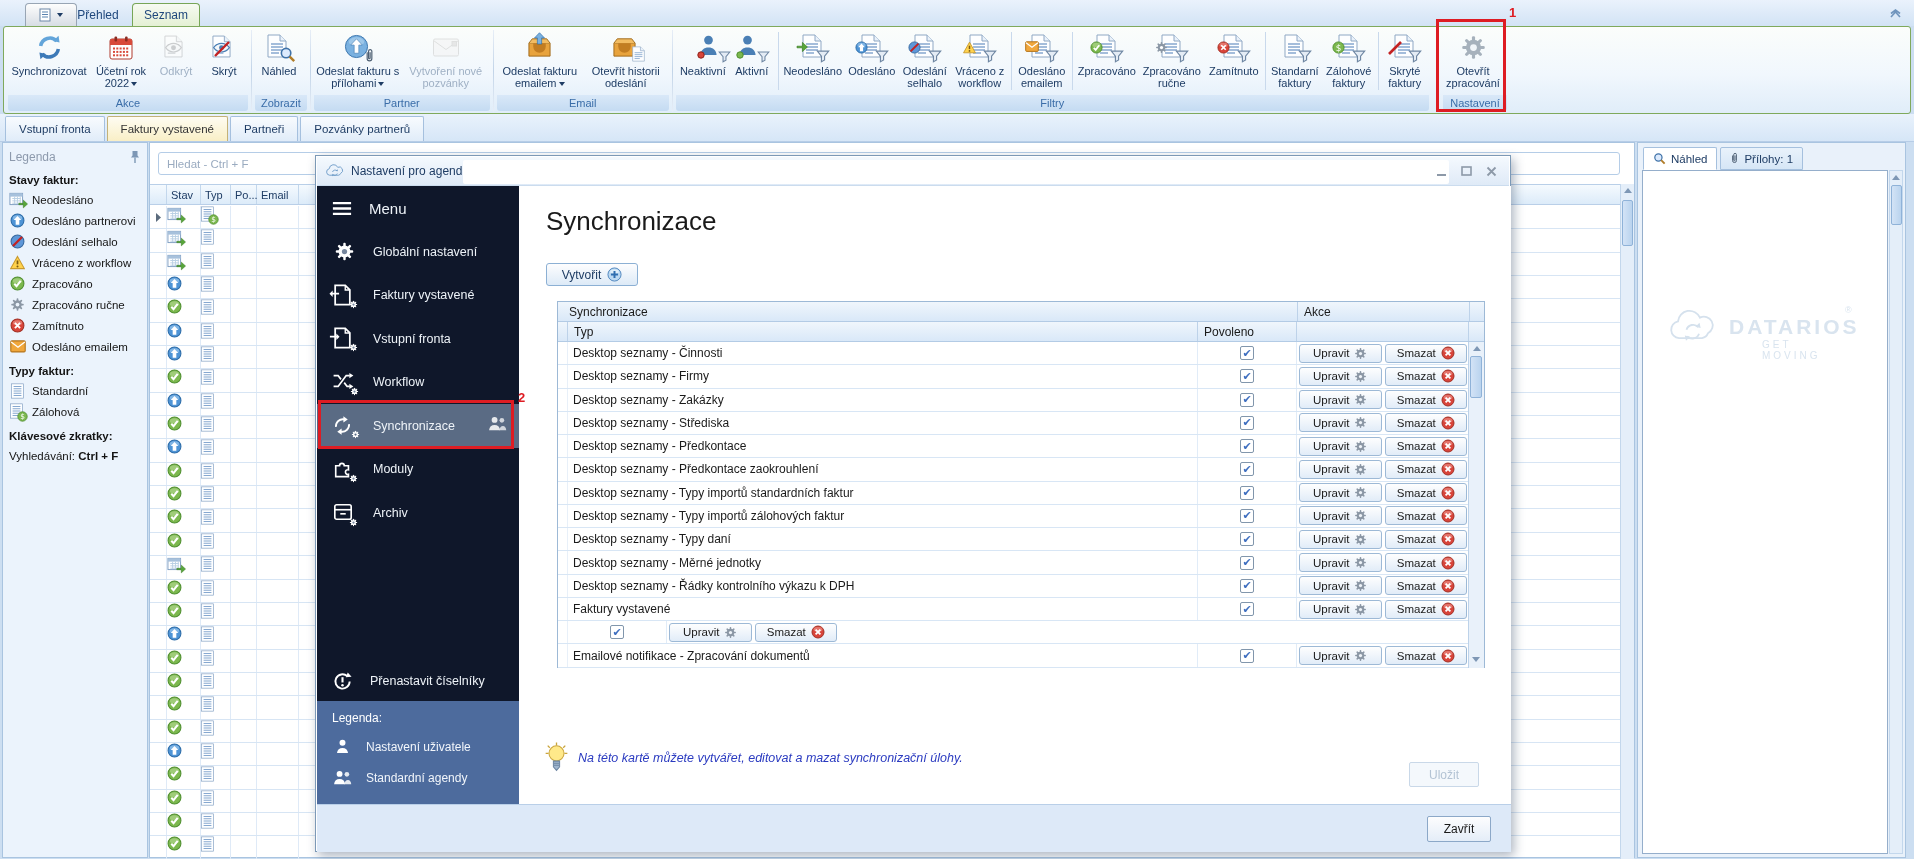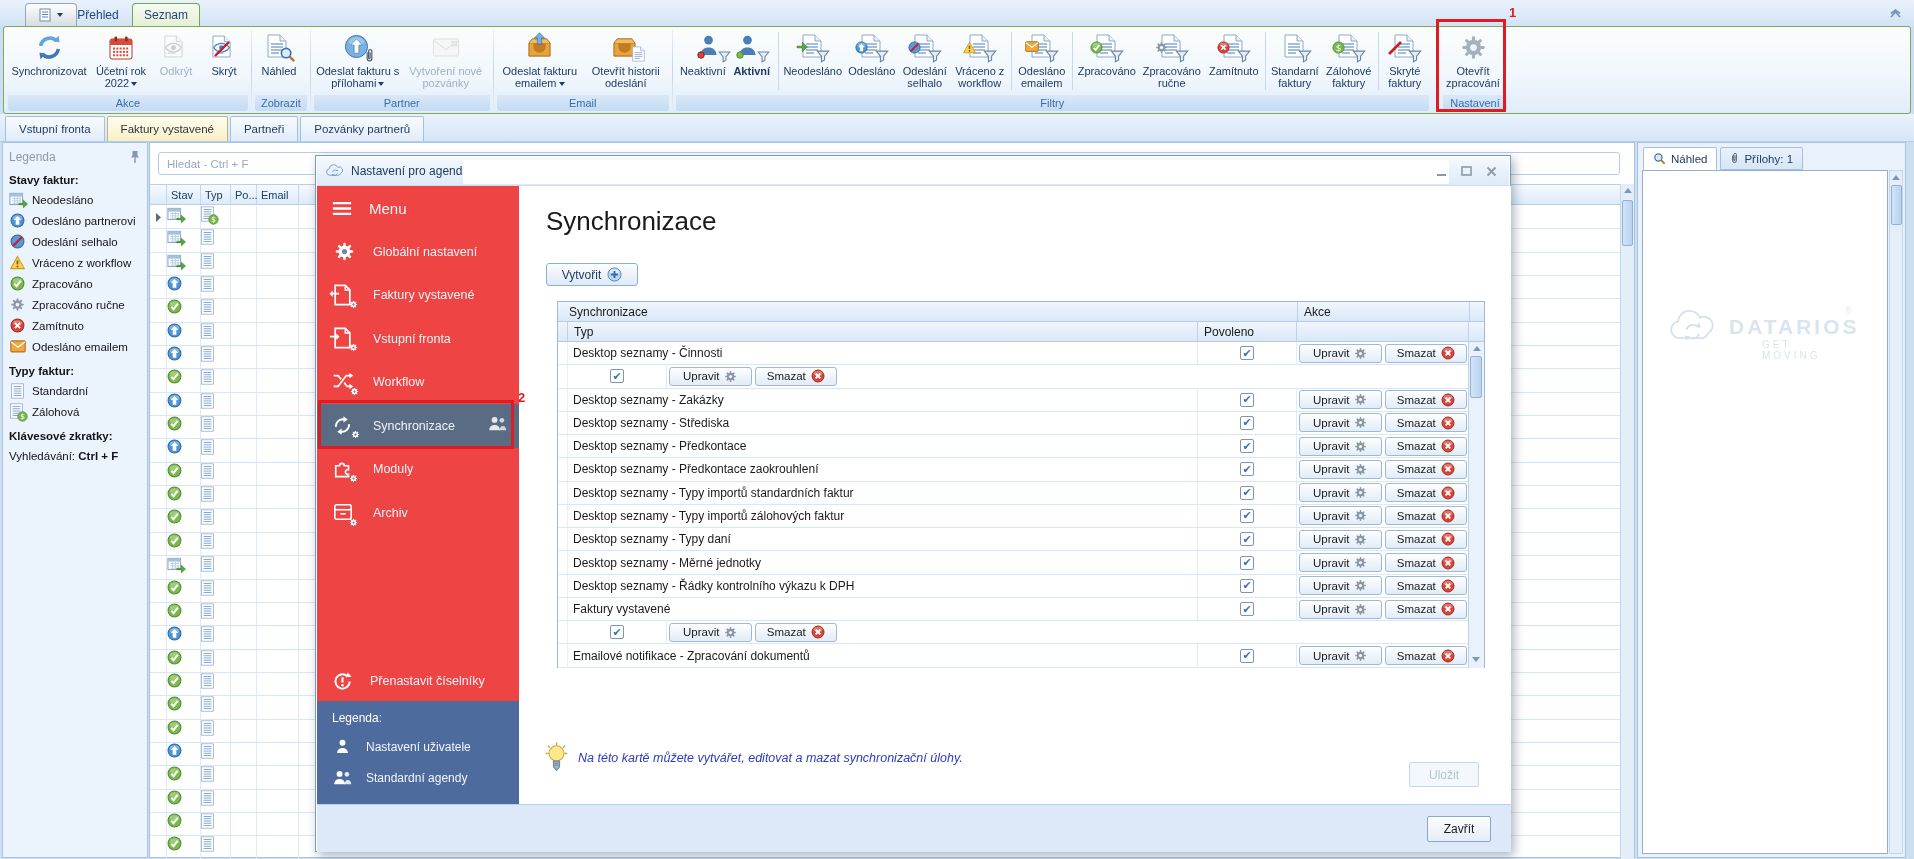--- a/index.html
+++ b/index.html
@@ -61,21 +61,21 @@
 .wm{position:absolute;left:24px;top:138px;color:#d5e1ed}
 .wm .brand{position:absolute;left:62px;top:6px;font-size:21px;letter-spacing:3px;color:#d9e4ef;font-weight:bold}
 .wm .reg{position:absolute;left:178px;top:-4px;font-size:9px;color:#d9e4ef}
 .wm .tag{position:absolute;left:95px;top:30px;font-size:10px;letter-spacing:3px;color:#d9e4ef}
 
 .dialog{position:absolute;left:315px;top:155px;width:1196px;height:697px;background:#fff;border:1px solid #7c99b6;box-shadow:3px 4px 10px rgba(50,70,100,.4);z-index:10}
 .dtitle{position:absolute;left:1px;top:1px;right:1px;height:29px;background:linear-gradient(#f4f9fe,#dfeaf7);border-bottom:1px solid #cbdcee;display:flex;align-items:center;padding:0 8px;font-size:12px;color:#1e3c64;gap:6px}
 .redact{position:absolute;left:146px;top:3px;width:986px;height:24px;background:#fff;border-radius:2px}
 .wbtns{position:absolute;right:10px;top:7px;display:flex;gap:10px;align-items:center}
 .wbtn{width:15px;height:15px;display:flex;align-items:center;justify-content:center}
-.dmenu{position:absolute;left:1px;top:30px;width:202px;height:618px;background:#ef4444}
+.dmenu{position:absolute;left:1px;top:30px;width:202px;height:618px;background:#0f172a}
 .mhead{height:44px;display:flex;align-items:center;padding-left:15px;gap:17px;color:#eef3f8;font-size:15px}
 .mitem{height:43.5px;display:flex;align-items:center;padding-left:15px;gap:17px;color:#eef3f8;font-size:12.5px;position:relative}
 .mitem.selected{background:#5a6b84}
 .mitem .mic{width:24px;display:flex;justify-content:center;flex:0 0 24px}
 .mitem .mbadge{position:absolute;right:12px;top:12px;opacity:.85}
 .mreset{position:absolute;left:0;top:475px;width:100%;height:40px;display:flex;align-items:center;padding-left:15px;gap:17px;color:#eef3f8;font-size:12.5px}
 .mlegend{position:absolute;left:0;top:515px;width:100%;height:103px;background:#4d6b9d;padding:10px 0 0 15px;color:#fff}
 .mlegend .lg-h{font-size:12px;margin-bottom:6px}
 .lg-item{display:flex;align-items:center;gap:14px;height:31px;font-size:12px;color:#f2f6fb}
 .lg-item .mic{width:20px;display:flex;justify-content:center}
@@ -290,21 +290,21 @@
                   <circle cx="10" cy="5.3" r="4.6" fill="#4a7fb5"></circle>
                   <path d="M1.5 21c.4-5 3.8-7.8 8.5-7.8s8.1 2.8 8.5 7.8z" fill="#4a7fb5"></path>
                 </svg><span class="ov" style="right:-5px;bottom:-2px"><svg width="13" height="13" viewBox="0 0 16 16">
                     <path d="M1.5 2.5h13l-4.7 5.8v4.2l-3.6 2V8.3z" fill="#e4ecf5" stroke="#6f87a3" stroke-width="1.3"></path>
                   </svg></span><span class="ov" style="left:-2px;bottom:2px"><svg width="8" height="8">
                     <circle cx="4" cy="4" r="3.2" fill="#d8443a" stroke="#8e241c"></circle>
                   </svg></span></span>
             </span>
             <span class="lbl">Neaktivní</span>
           </div>
-          <div class="rbtn" style="width: 44px; font-weight: bold;">
+          <div class="rbtn" style="width: 44px;">
             <span class="ric cic">
               <span class="cic" style="width:27px;height:26px"><svg width="19" height="21" viewBox="0 0 20 22">
                   <circle cx="10" cy="5.3" r="4.6" fill="#4a7fb5"></circle>
                   <path d="M1.5 21c.4-5 3.8-7.8 8.5-7.8s8.1 2.8 8.5 7.8z" fill="#4a7fb5"></path>
                 </svg><span class="ov" style="right:-5px;bottom:-2px"><svg width="13" height="13" viewBox="0 0 16 16">
                     <path d="M1.5 2.5h13l-4.7 5.8v4.2l-3.6 2V8.3z" fill="#e4ecf5" stroke="#6f87a3" stroke-width="1.3"></path>
                   </svg></span><span class="ov" style="left:-2px;bottom:2px"><svg width="8" height="8">
                     <circle cx="4" cy="4" r="3.2" fill="#7cb84e" stroke="#4f8f2f"></circle>
                   </svg></span></span>
             </span>
@@ -1434,20 +1434,21 @@
                   <span class="cic"><svg width="14" height="14" viewBox="0 0 14 14">
                       <circle cx="7" cy="7" r="6" fill="#d8443a" stroke="#a32f23"></circle>
                       <ellipse cx="7" cy="4.4" rx="4.4" ry="2.4" fill="#e8837b" opacity=".8"></ellipse>
                       <path d="M4.6 4.6l4.8 4.8M9.4 4.6L4.6 9.4" stroke="#fff" stroke-width="1.8"></path>
                     </svg></span>
                 </div>
               </div>
             </div>
             <div class="drow">
               <div class="dc-ind"></div>
+              <div class="dc-typ ellip">Desktop seznamy - Firmy</div>
               <div class="dc-pov">
                 <div class="cb">✔</div>
               </div>
               <div class="dc-akce">
                 <div class="abtn">
                   <span>Upravit</span>
                   <span class="cic"><svg width="13" height="13" viewBox="0 0 24 24">
                       <g fill="#8b97a5">
                         <rect x="10.6" y="2" width="2.8" height="20" rx="1.2"></rect>
                         <rect x="10.6" y="2" width="2.8" height="20" rx="1.2" transform="rotate(45 12 12)"></rect>

